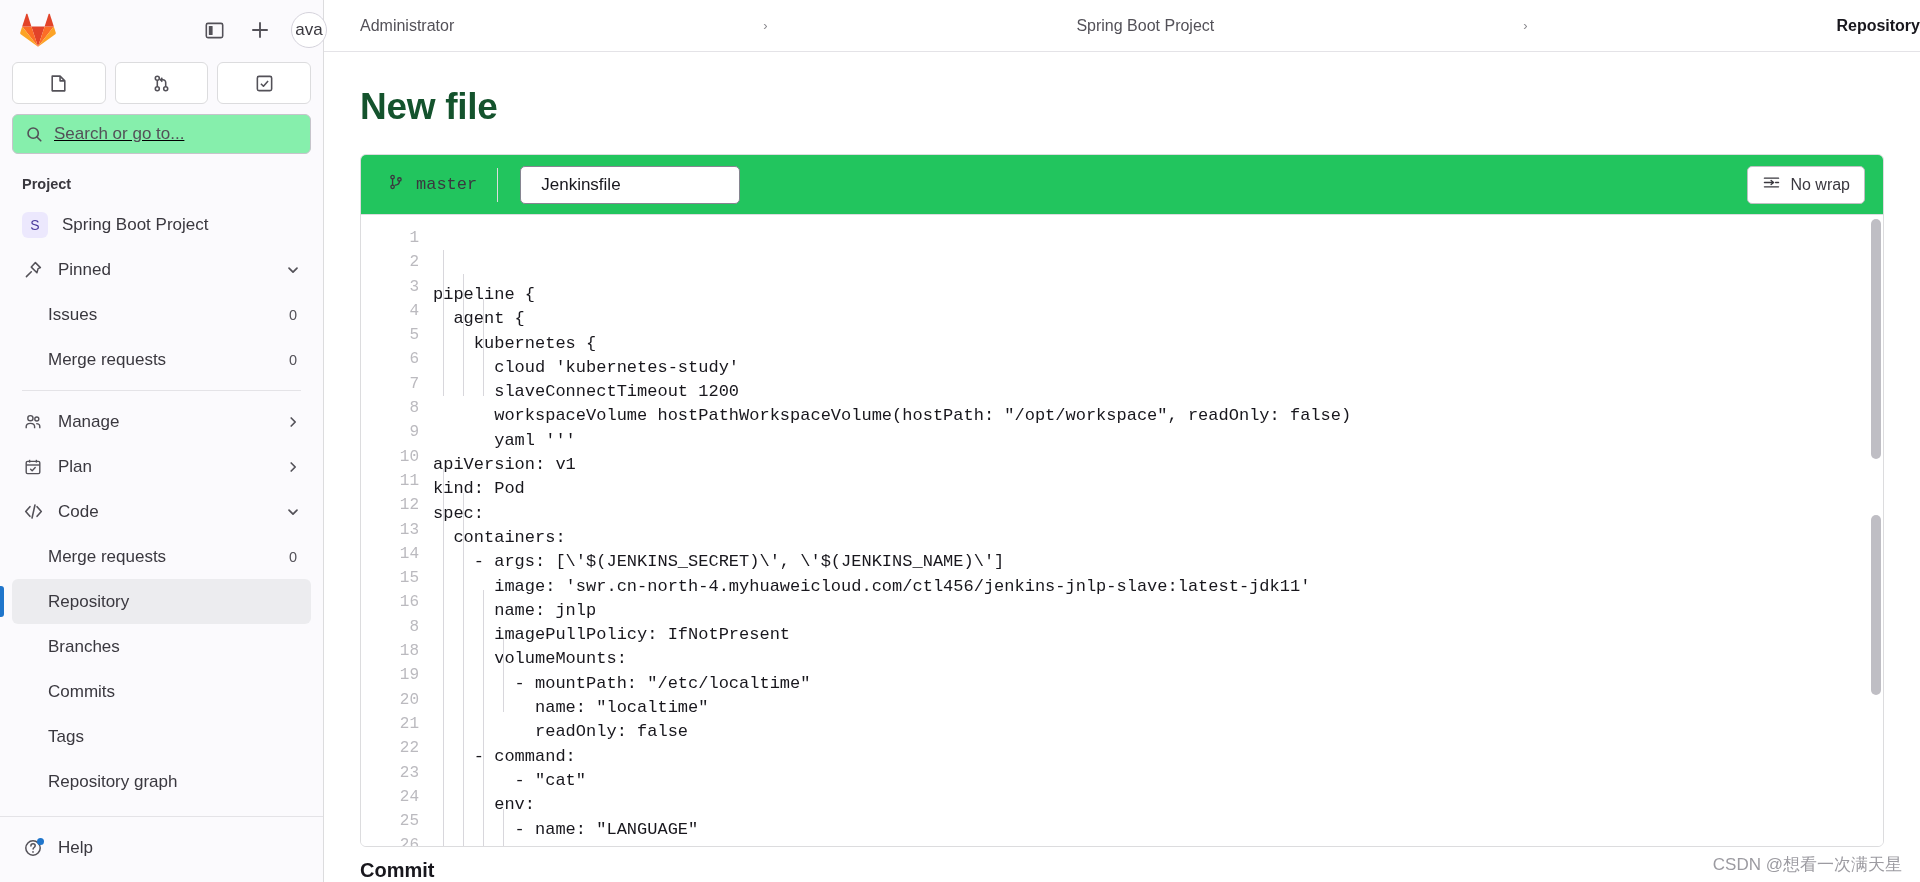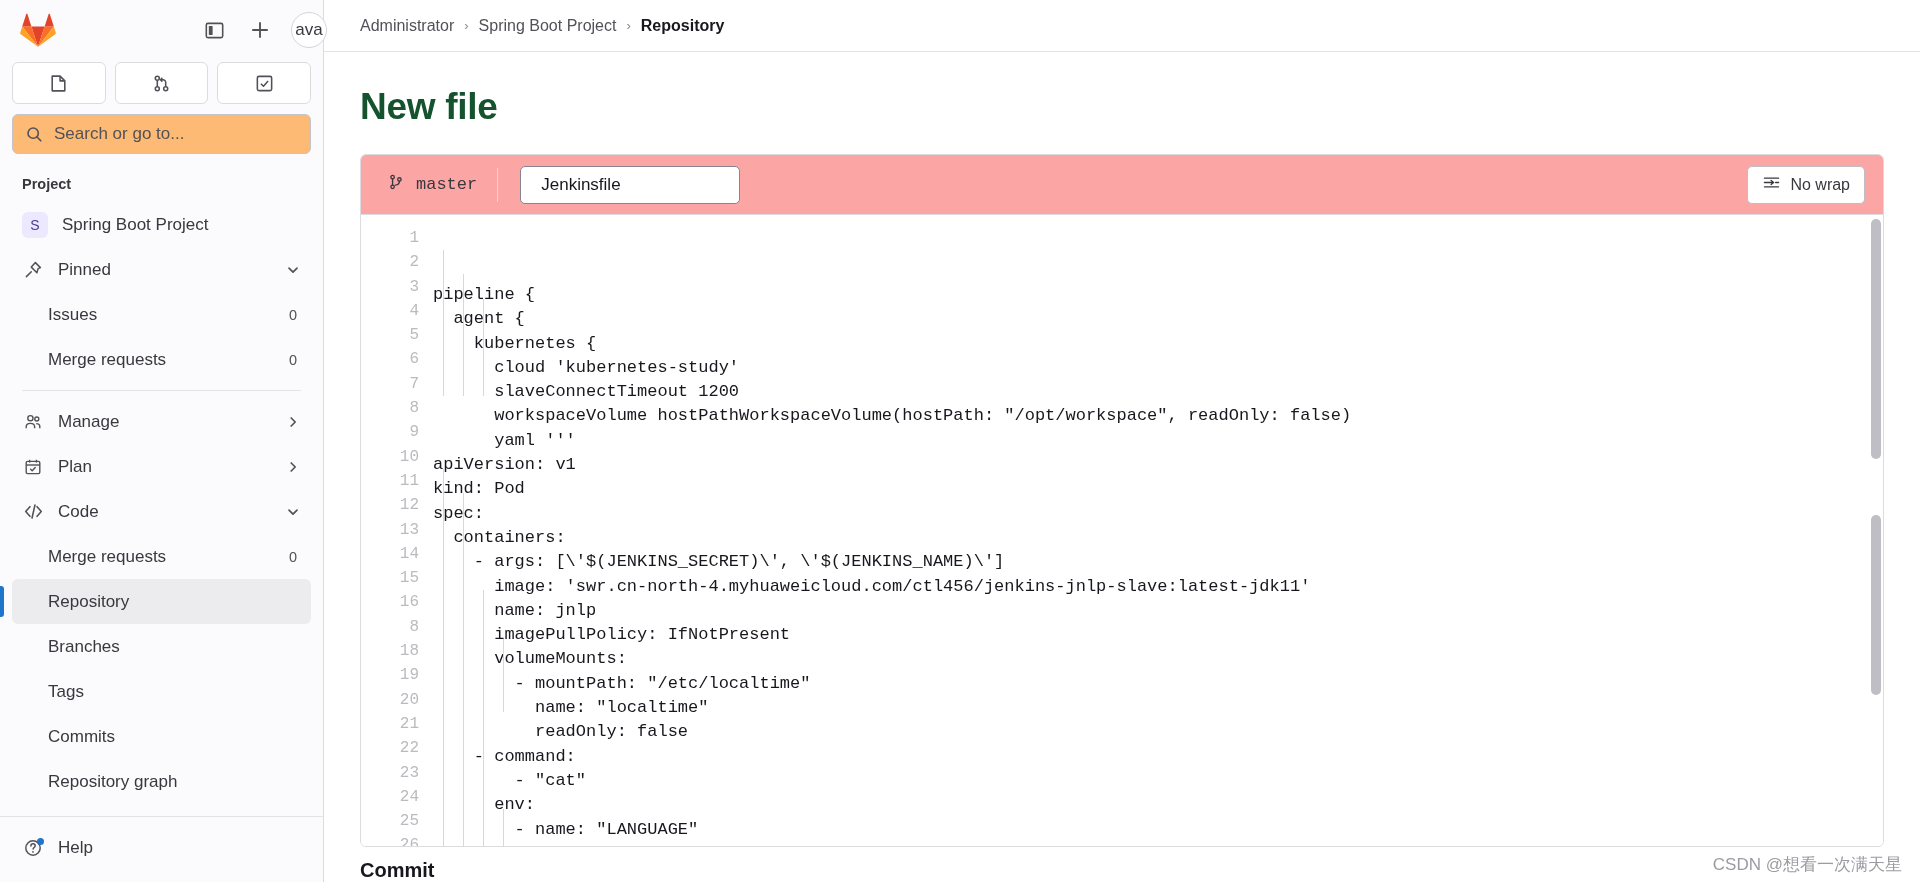--- a/index.html
+++ b/index.html
@@ -27,23 +27,23 @@
     width: 36px; height: 36px; border-radius: 50%; border: 1px solid #d5d3dc;
     background: #fff; display: flex; align-items: center; justify-content: center;
     font-size: 17px; color: #3a383f; overflow: hidden; margin-right: -18px;
   }
   .sb-tabs { display: flex; gap: 9px; padding: 6px 12px 10px 12px; }
   .sb-tab {
     flex: 1; height: 42px; background: #fff; border: 1px solid #dcdcde; border-radius: 6px;
     display: flex; align-items: center; justify-content: center; cursor: pointer; color: #535158;
   }
   .sb-search {
-    margin: 0 12px 16px 12px; height: 40px; background: #fdba74;
+    margin: 0 12px 16px 12px; height: 40px; background: #86efac;
     border: 1px solid #c6c4cb; border-radius: 6px;
-    display: flex; align-items: center; gap: 10px; padding: 0 12px; cursor: pointer;
+    display: flex; align-items: center; gap: 10px; padding: 0 12px; cursor: pointer; text-decoration: underline;
   }
   .sb-search span { font-size: 17px; color: #535158; }
   .sb-scroll { flex: 1; overflow: hidden; padding: 0 12px; }
   .sb-section-title {
     font-size: 14.5px; font-weight: 700; color: #3a383f;
     padding: 6px 10px 10px 10px;
   }
   .sb-item {
     display: flex; align-items: center; gap: 14px; height: 45px;
     padding: 0 10px; border-radius: 6px; cursor: pointer;
@@ -68,33 +68,34 @@
   .sb-bottom { border-top: 1px solid #e4e3e7; padding: 8px 12px 12px 12px; }
   .help-dot { width: 7px; height: 7px; border-radius: 50%; background: #1f75cb;
     position: absolute; top: 1px; right: 0px; }
 
   
   #main { flex: 1; height: 882px; display: flex; flex-direction: column; background: #fff; min-width: 0; }
   .breadcrumb-bar {
     height: 52px; border-bottom: 1px solid #e4e3e7;
     display: flex; align-items: center; padding: 0 0 0 36px; gap: 10px;
     font-size: 16px;
+    justify-content: space-between;
   }
   .bc-link { color: #535158; cursor: pointer; white-space: nowrap; }
   .bc-sep { color: #89888d; font-size: 13px; }
   .bc-current { color: #18171d; font-weight: 700; white-space: nowrap; }
 
   .page-title {
     font-size: 37px; font-weight: 700; color: #14532d;
     padding: 34px 0 26px 36px; letter-spacing: -0.3px;
   }
 
   .editor-wrap { margin: 0 36px 0 36px; border: 1px solid #dcdcde; border-radius: 6px; overflow: hidden; flex: 1; display: flex; flex-direction: column; min-height: 0; }
   .editor-head {
-    height: 60px; background: #fca5a5; border-bottom: 1px solid #dcdcde;
+    height: 60px; background: #22c55e; border-bottom: 1px solid #dcdcde;
     display: flex; align-items: center; padding: 0 18px; gap: 0;
   }
   .branch-chip { display: flex; align-items: center; gap: 11px; padding: 0 20px 0 8px; color: #3a383f;
     font-family: "Liberation Mono", monospace; font-size: 17px; }
   .vdiv { width: 1px; height: 34px; background: #dcdcde; }
   .fname-input {
     margin-left: 22px; width: 220px; height: 38px; border: 1px solid #868591; border-radius: 5px;
     background: #fff; font-size: 17px; color: #18171d; padding: 0 20px;
     font-family: "Liberation Sans", sans-serif; outline: none;
   }
@@ -289,24 +290,24 @@
         <span class="sb-label">Merge requests</span>
         <span class="sb-badge">0</span>
       </div>
       <div class="sb-item sb-sub active">
         <span class="sb-label">Repository</span>
       </div>
       <div class="sb-item sb-sub">
         <span class="sb-label">Branches</span>
       </div>
       <div class="sb-item sb-sub">
+        <span class="sb-label">Commits</span>
+      </div>
+      <div class="sb-item sb-sub">
         <span class="sb-label">Tags</span>
-      </div>
-      <div class="sb-item sb-sub">
-        <span class="sb-label">Commits</span>
       </div>
       <div class="sb-item sb-sub">
         <span class="sb-label">Repository graph</span>
       </div>
       <div class="sb-item sb-sub">
         
       </div>
     </div>
 
     <div class="sb-bottom">

